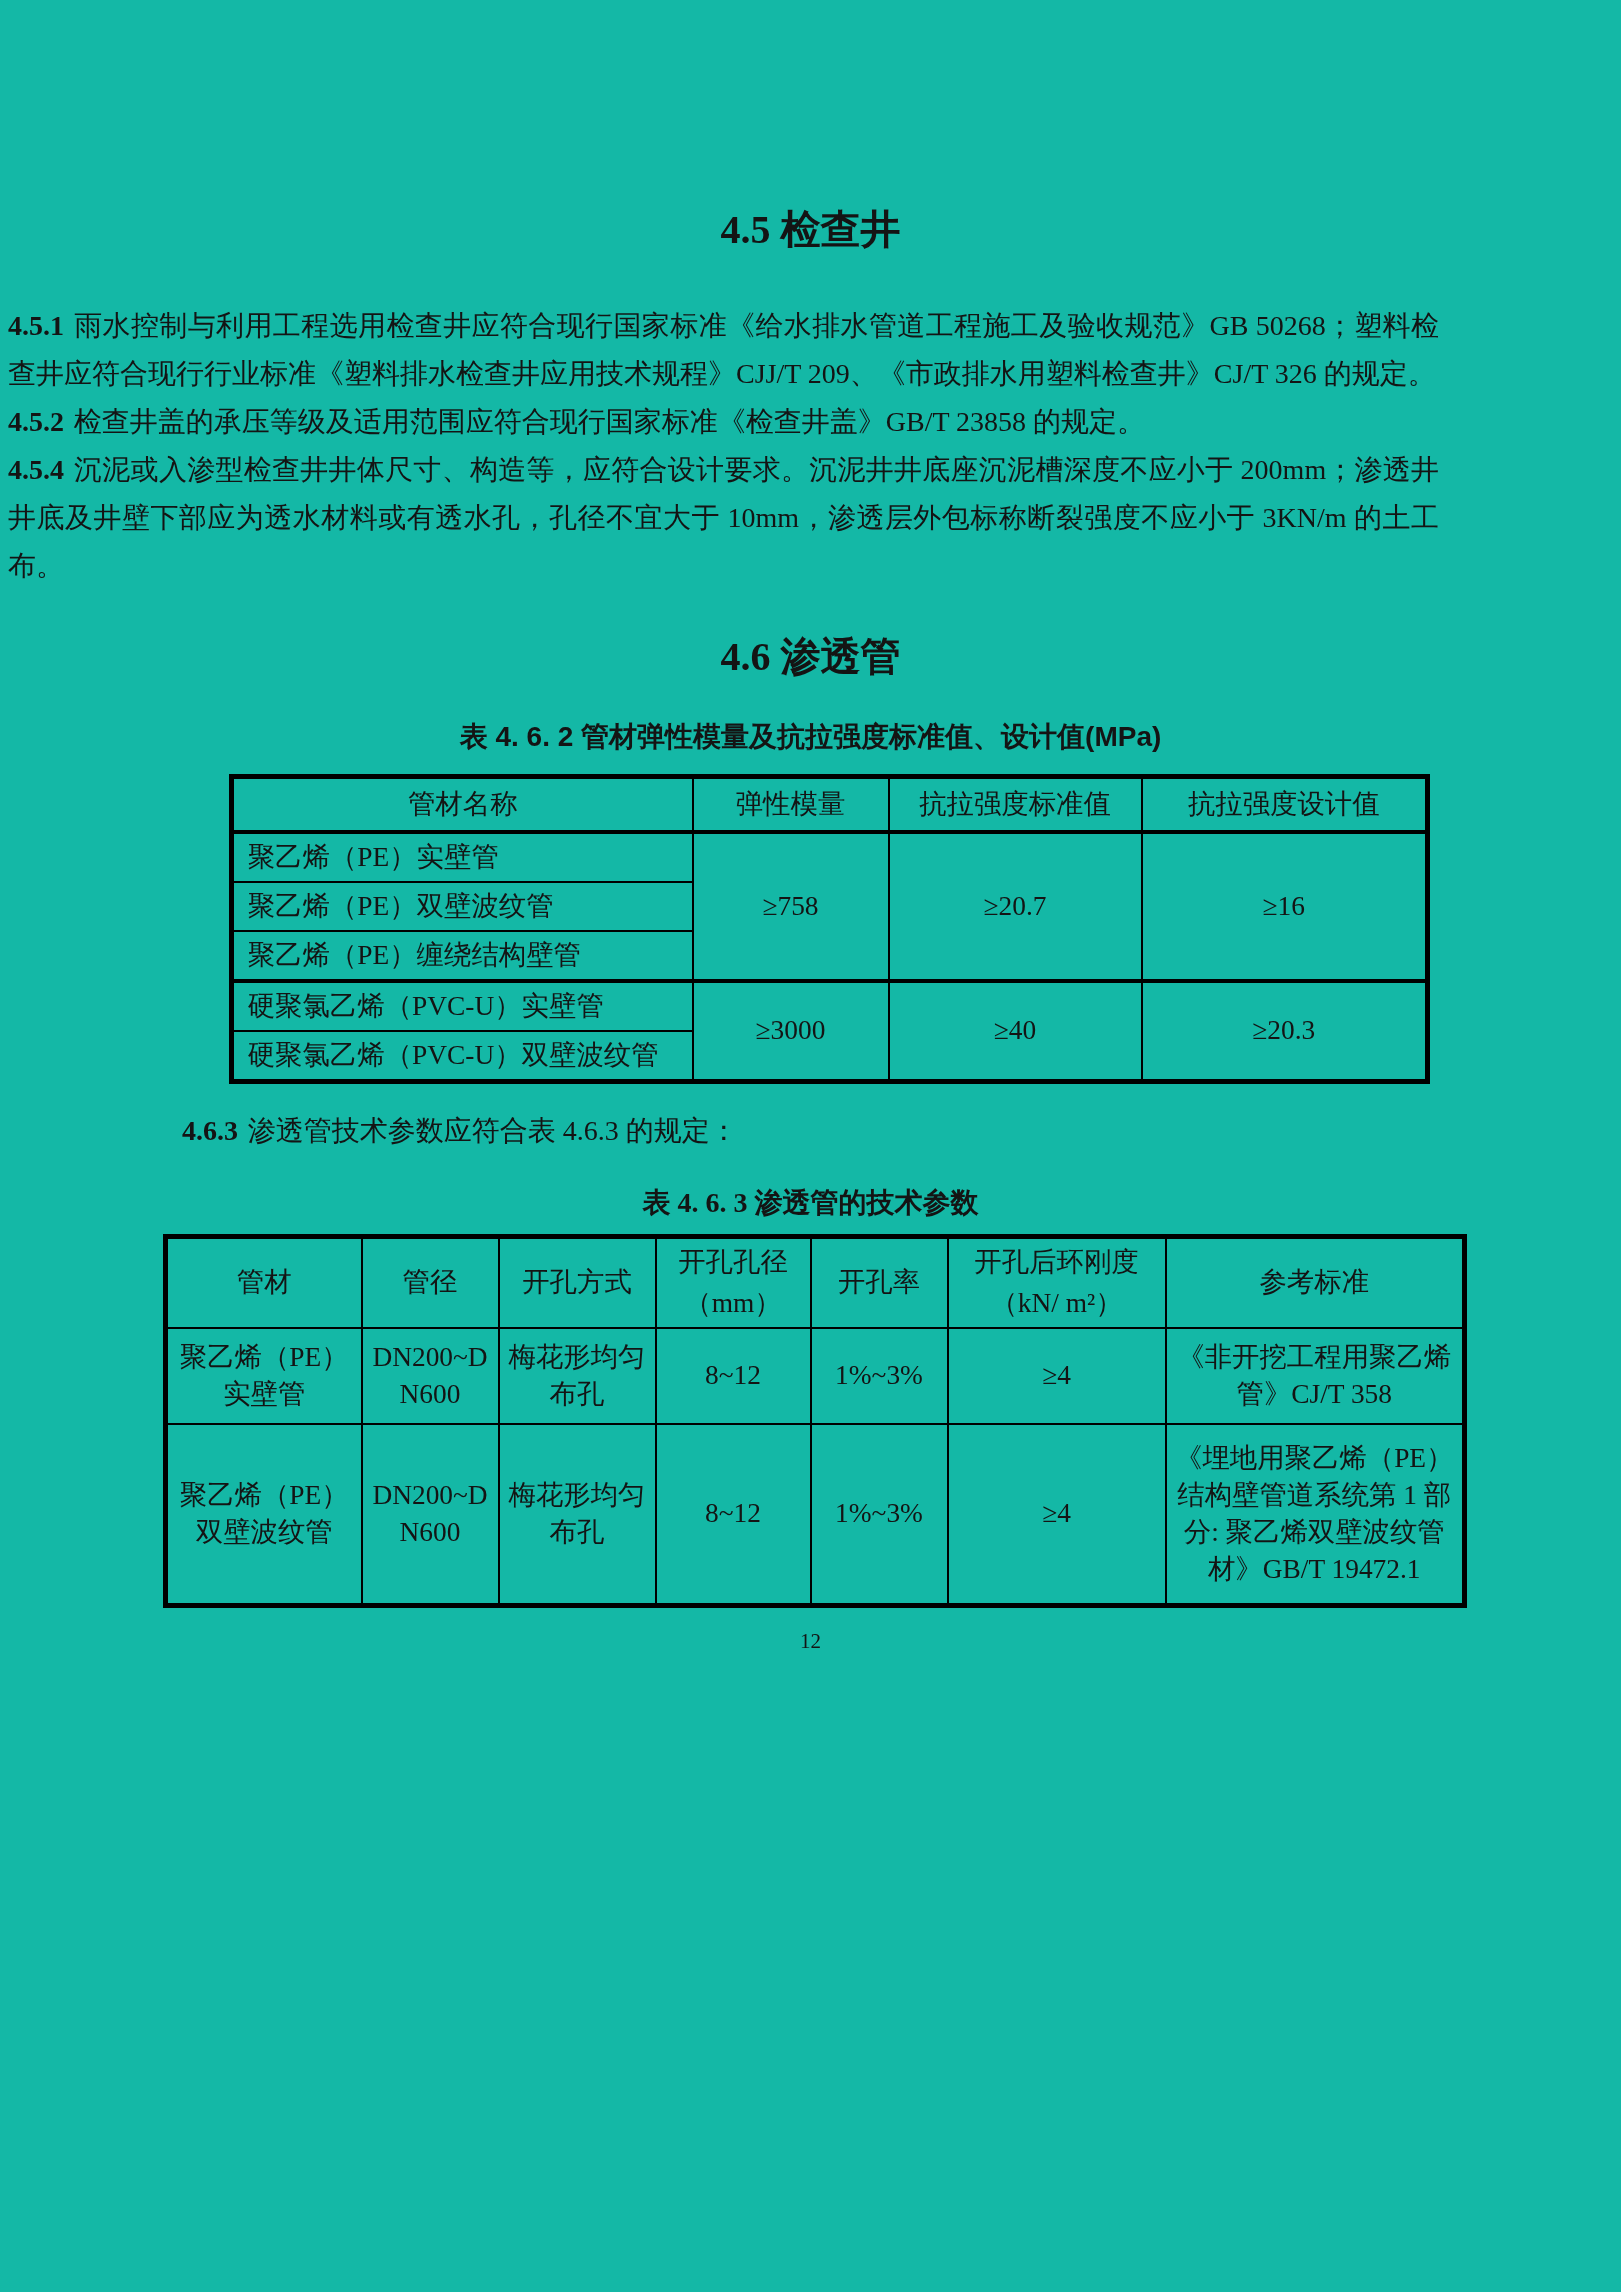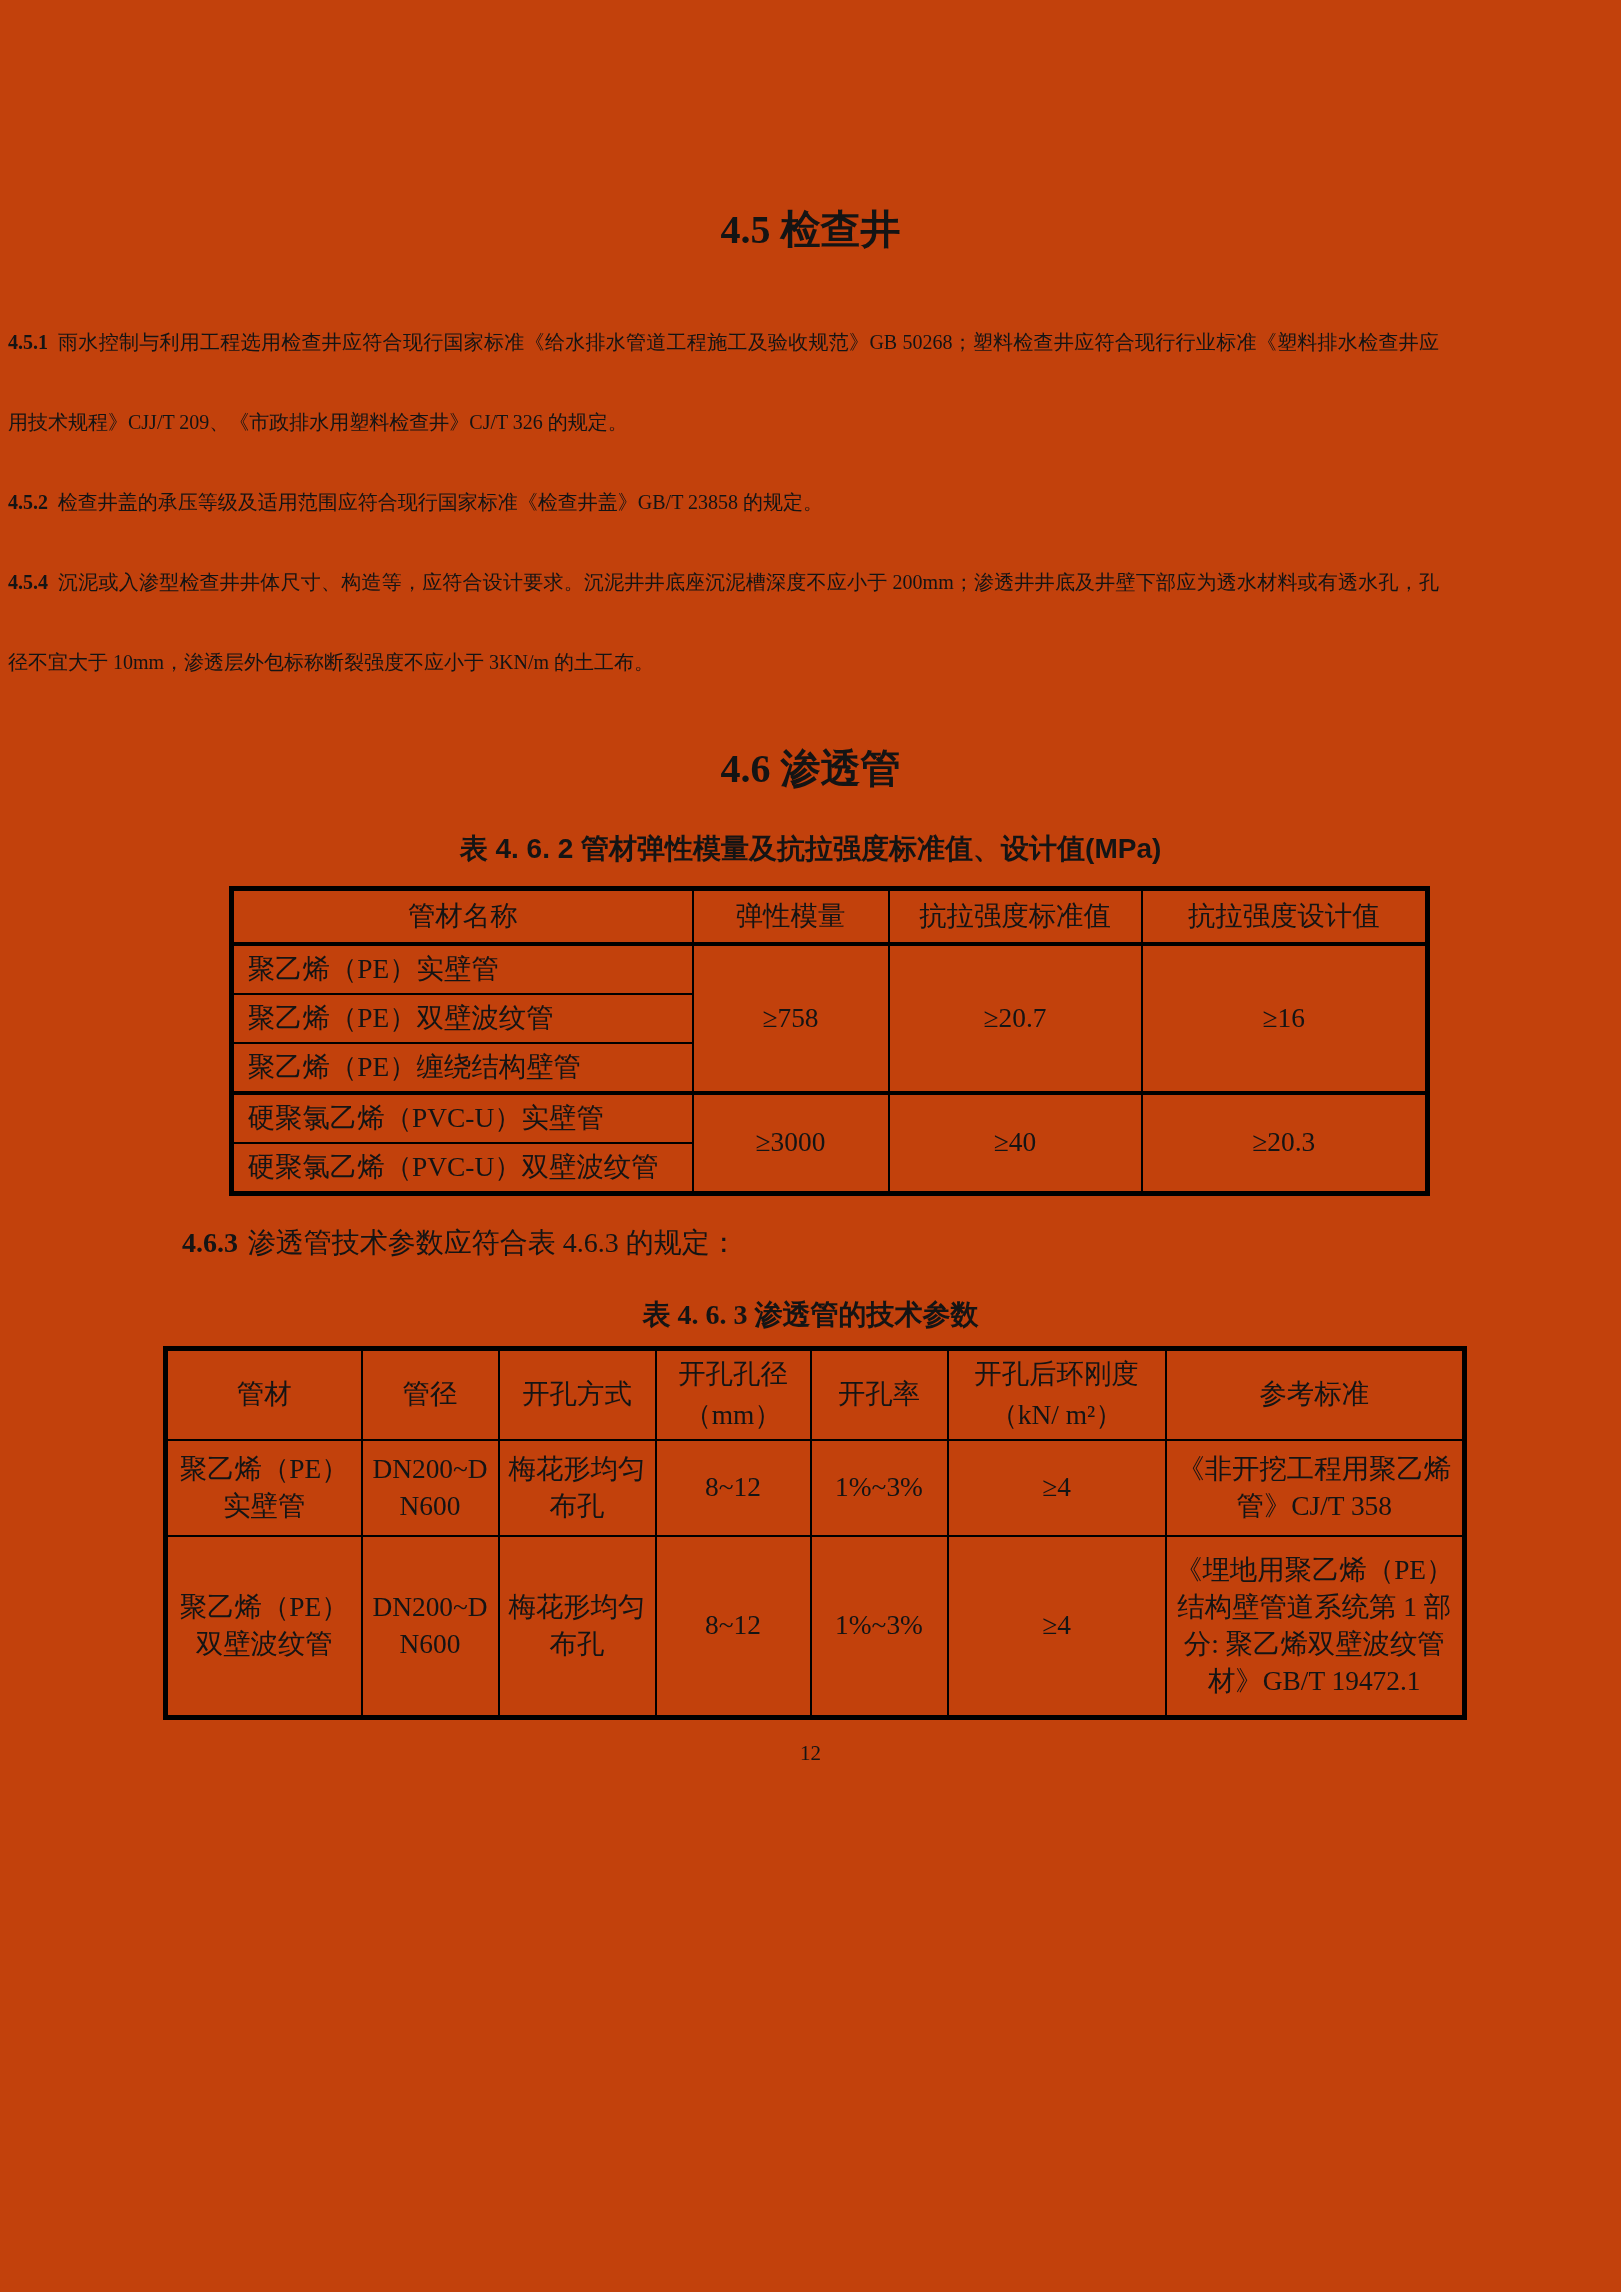--- a/index.html
+++ b/index.html
@@ -1,33 +1,33 @@
 <!DOCTYPE html>
 <html><head>
 <meta charset="utf-8">
 <style>
   html,body { margin:0; padding:0; background:#e8e8e8; }
   .page {
     position:relative;
     width:1621px; height:2293px;
     margin:0 auto;
-    background:#c2410c;
+    background:#14b8a6;
     color:#141414;
     font-family:"Liberation Serif","DejaVu Serif",serif;
     overflow:hidden;
   }
   .section-title {
     margin:0; text-align:center;
     font-size:40px; font-weight:bold; line-height:47px;
     font-family:"Liberation Serif","DejaVu Serif",serif;
   }
   #title-45 { padding-top:206px; }
   #title-46 { margin-top:43px; }
   .clauses { margin:0 182px; text-align:justify; }
-  .sec45 { margin-top:49px; font-size:20px; line-height:80px;margin-left:8px; }
+  .sec45 { margin-top:49px; font-size:28px; line-height:48px;margin-left:8px; }
   .sec46 { margin-top:37px; font-size:28px; line-height:63px; }
   .clause { margin:0; }
   .clause b { margin-right:9.8px; }
   .clause-463 { margin:19.6px 182px 0; font-size:28px; line-height:55px; text-align:justify; }
   .table-caption {
     margin:15.7px 0 0; text-align:center;
     font-size:28px; font-weight:bold; line-height:39px;
     font-family:"Liberation Sans","DejaVu Sans",sans-serif;
   }
   .cap-462 { margin-top:31px; }

